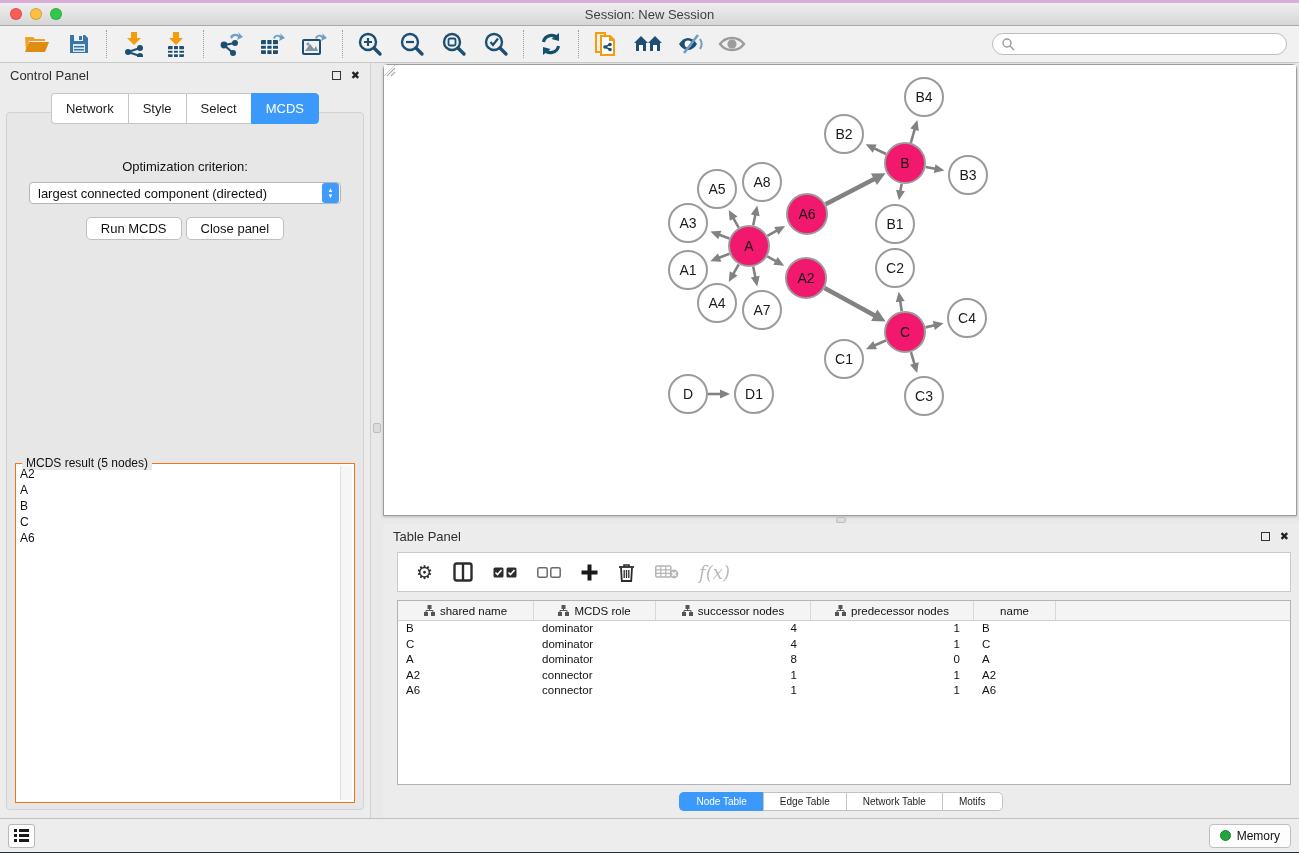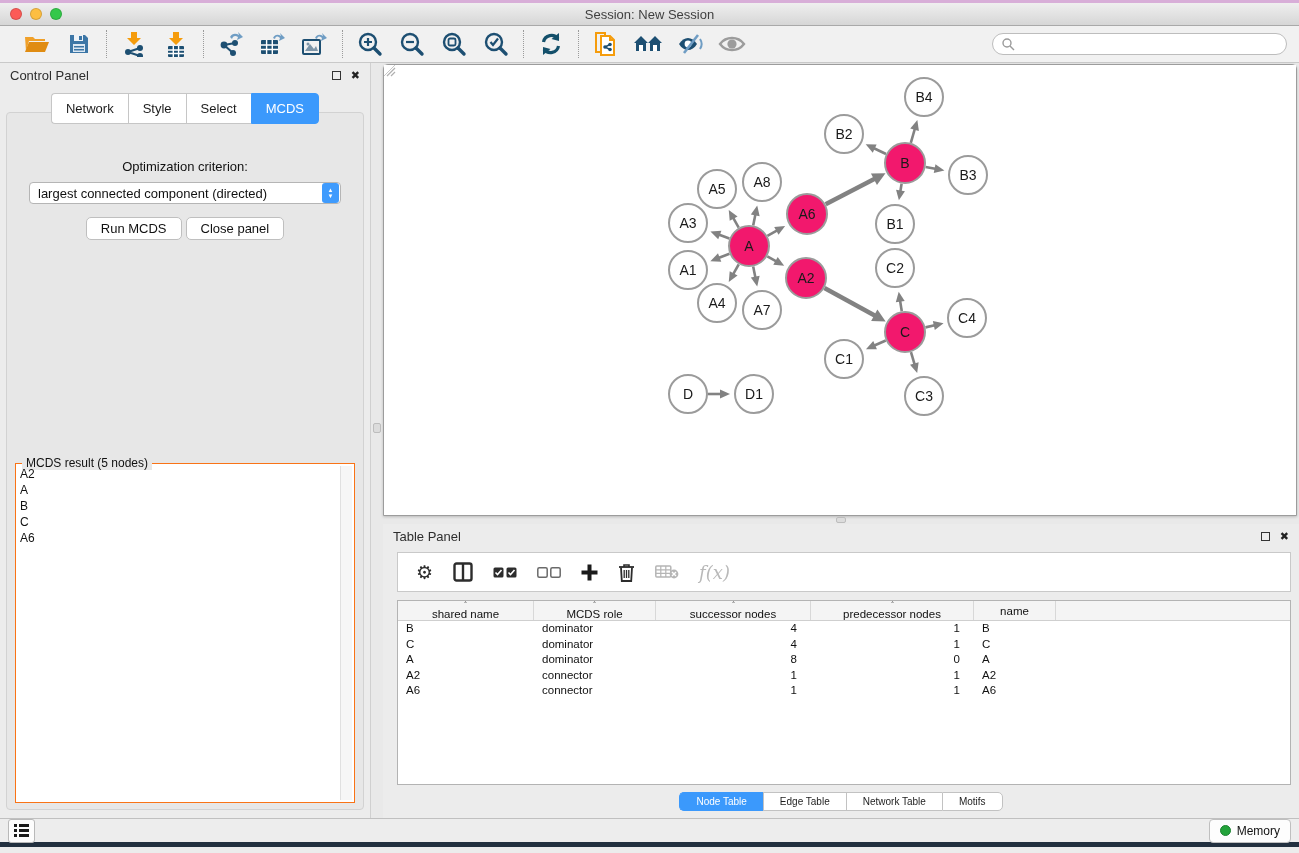--- a/index.html
+++ b/index.html
@@ -70,32 +70,32 @@
   .h-splitter .handle { position:absolute; left:50%; top:1px; width:10px; height:6px; margin-left:-5px; background:#dcdcdc; border:1px solid #bdbdbd; border-radius:2px; }
 
   
   .table-panel { flex:1; display:flex; flex-direction:column; background:#ececec; }
   .tp-toolbar { margin:4px 8px 0 14px; height:40px; background:#fff; border:1px solid #c9c9c9; display:flex; align-items:center; gap:20px; padding:0 18px; }
   .tp-icon { display:flex; align-items:center; justify-content:center; cursor:pointer; }
   .gear-glyph { font-size:19px; color:#2c2c2c; font-family:"DejaVu Sans", sans-serif; }
   .fx-glyph { font-size:18px; color:#b9b9b9; font-family:"DejaVu Serif", serif; font-style:italic; }
   .tbl-box { margin:8px 8px 0 14px; height:185px; background:#fff; border:1px solid #b3b3b3; overflow:hidden; display:flex; flex-direction:column; }
   .tbl-header { display:flex; height:20px; background:#f4f4f4; border-bottom:1px solid #cfcfcf; }
-  .tbl-hcell { display:flex; align-items:center; justify-content:center; gap:5px; font-size:11.5px; color:#111; border-right:1px solid #d8d8d8;flex-direction:column; }
+  .tbl-hcell { display:flex; align-items:center; justify-content:center; gap:5px; font-size:11.5px; color:#111; border-right:1px solid #d8d8d8; }
   .tbl-row { display:flex; height:15.6px; }
   .tbl-cell { font-size:11.5px; color:#111; padding:1px 6px 0 8px; white-space:nowrap; overflow:hidden; }
   .tbl-cell.num { text-align:right; padding-right:14px; }
   .tp-tabs { display:flex; justify-content:center; margin-top:7px; }
   .tp-tab { font-size:10px; padding:3px 16px; background:#fff; border:1px solid #c2c2c2; border-right:none; color:#1d1d1d; cursor:pointer; }
   .tp-tab:first-child { border-radius:5px 0 0 5px; }
   .tp-tab:last-child { border-right:1px solid #c2c2c2; border-radius:0 5px 5px 0; }
   .tp-tab.active { background:#3b99fc; border-color:#3b99fc; color:#fff; }
 
   
-  .statusbar { height:24px; background:#ededed; border-top:1px solid #c0c0c0; display:flex; align-items:center; padding:0 8px; }
+  .statusbar { height:34px; background:#ededed; border-top:1px solid #c0c0c0; display:flex; align-items:center; padding:0 8px; }
   .list-btn { width:27px; height:24px; background:#fdfdfd; border:1px solid #b9b9b9; border-radius:3px; display:flex; align-items:center; justify-content:center; }
   .memory-btn { margin-left:auto; height:24px; background:#fdfdfd; border:1px solid #bfbfbf; border-radius:4px; display:flex; align-items:center; gap:6px; padding:0 10px; font-size:12px; color:#111; }
   .memory-dot { width:11px; height:11px; border-radius:50%; background:#23a33b; border:1px solid #1b8330; }
 </style>
 </head>
 <body>
 
 <div class="desktop-strip-top"></div>
 
 <div class="titlebar">

